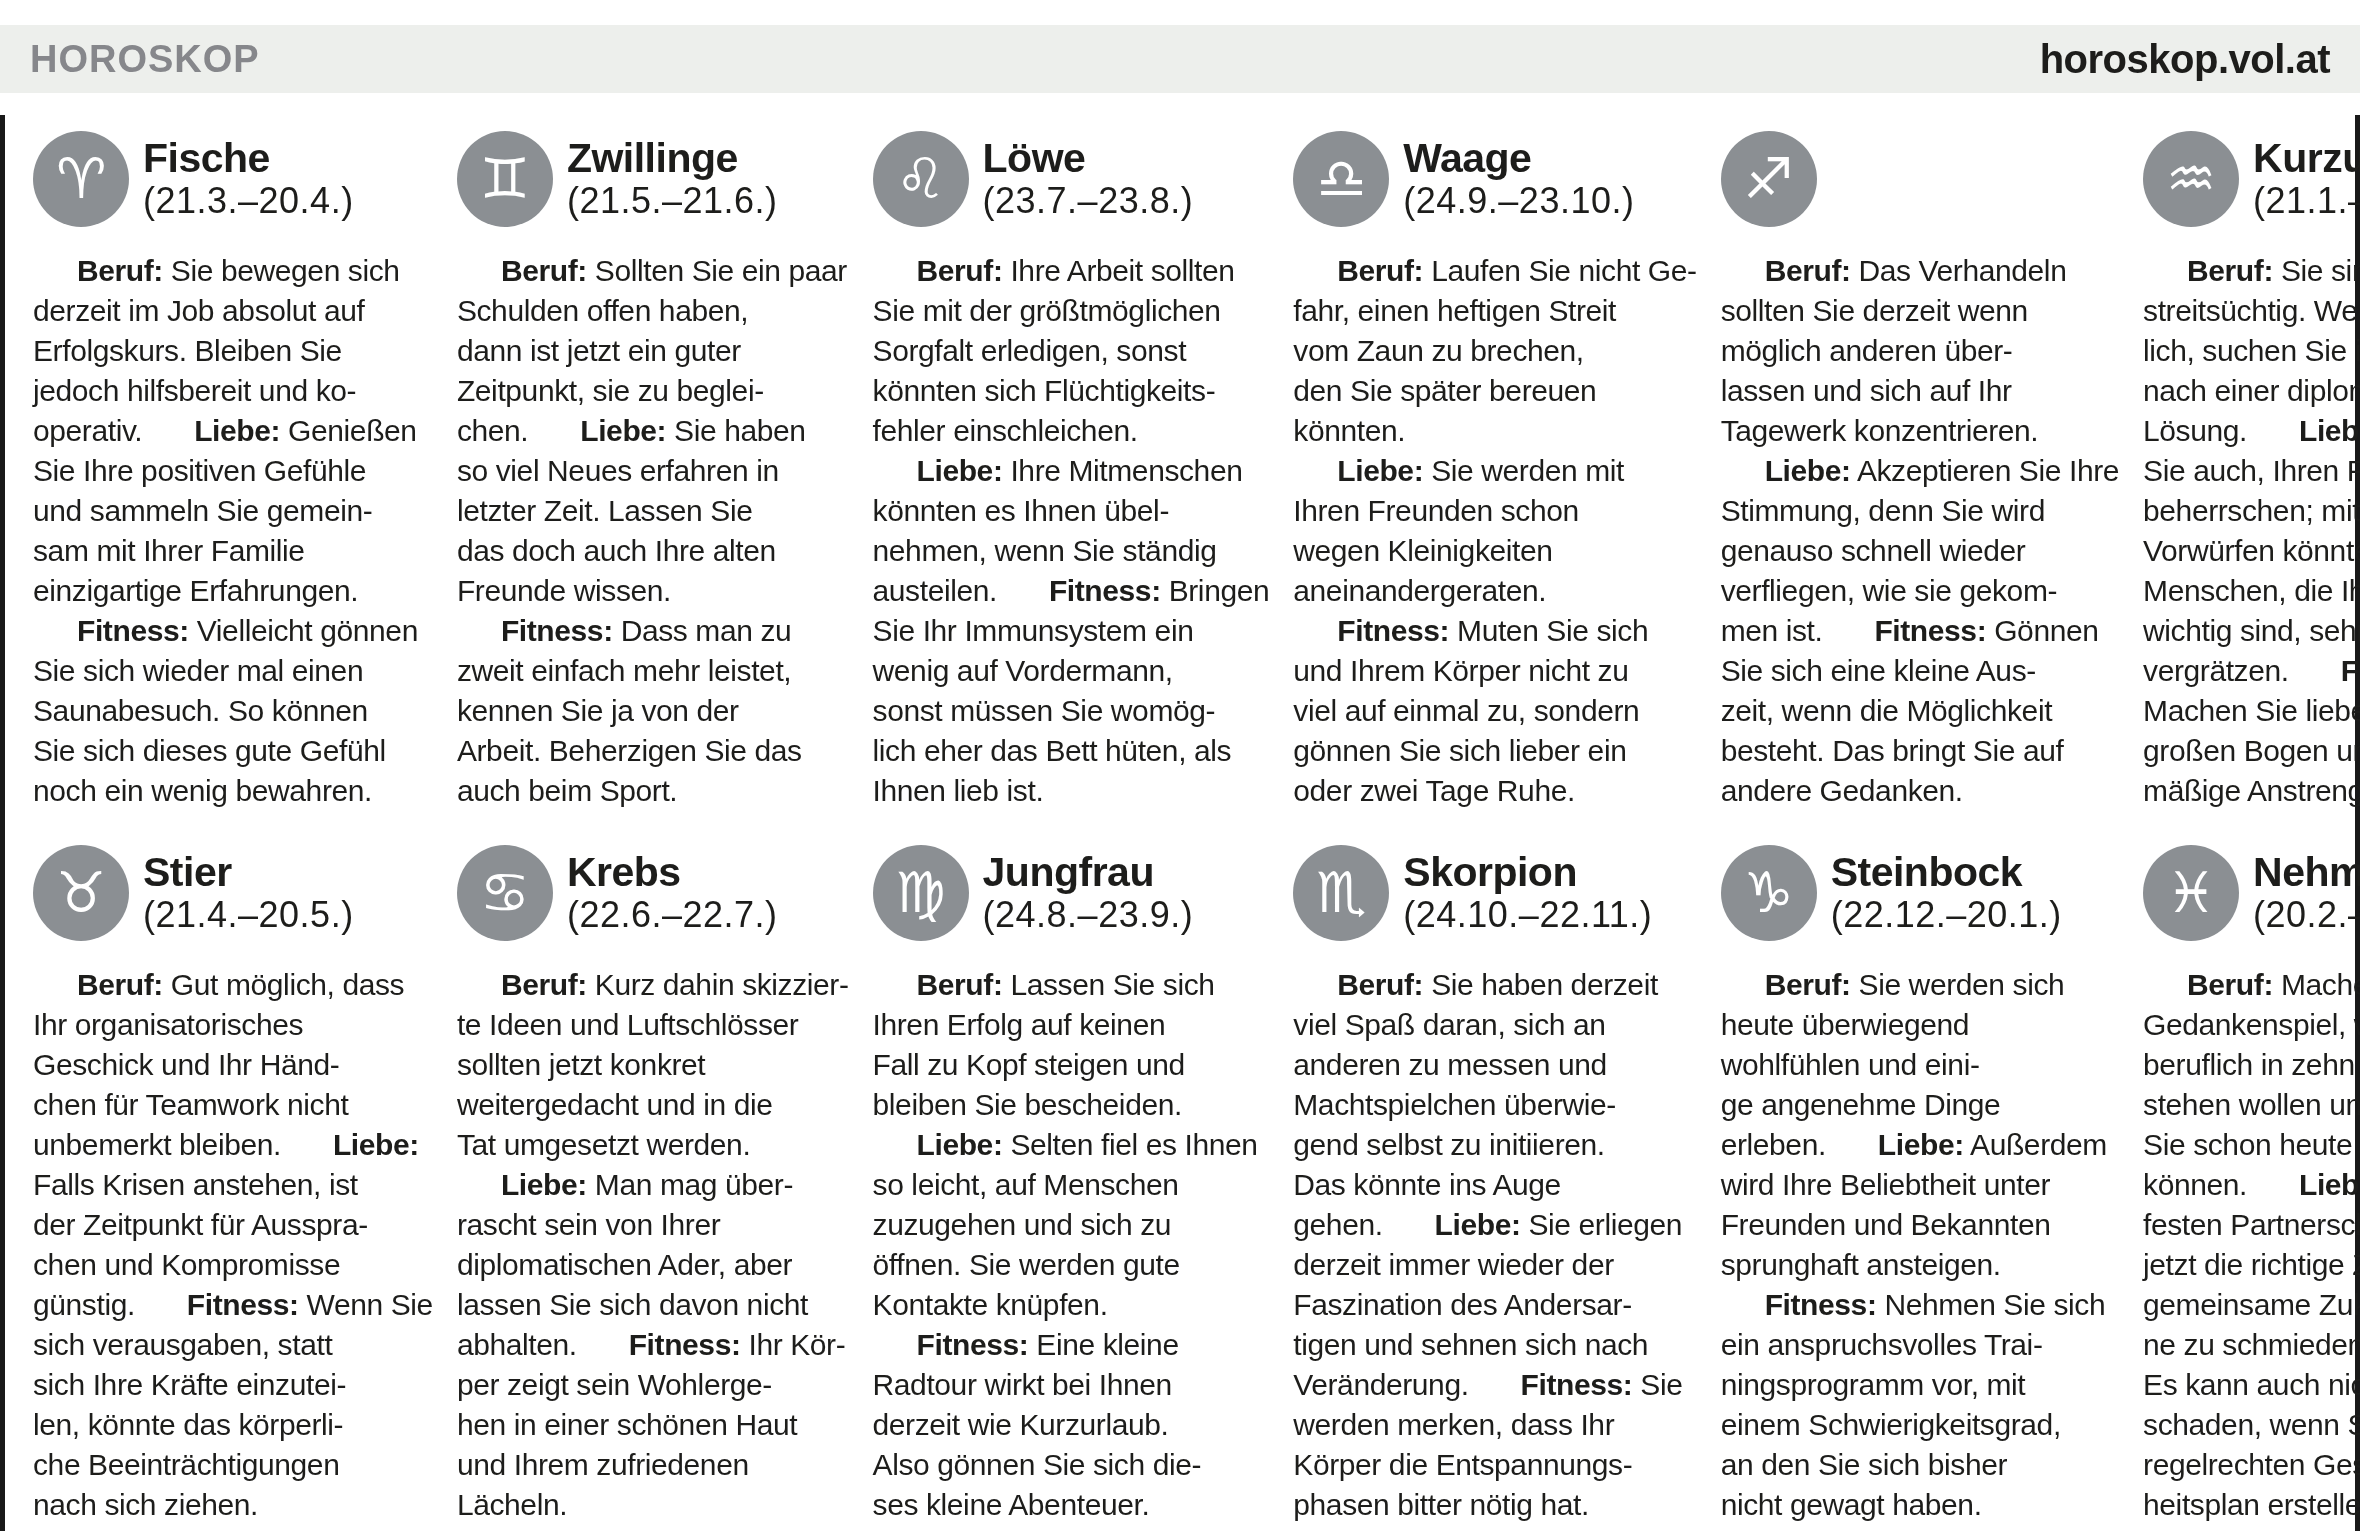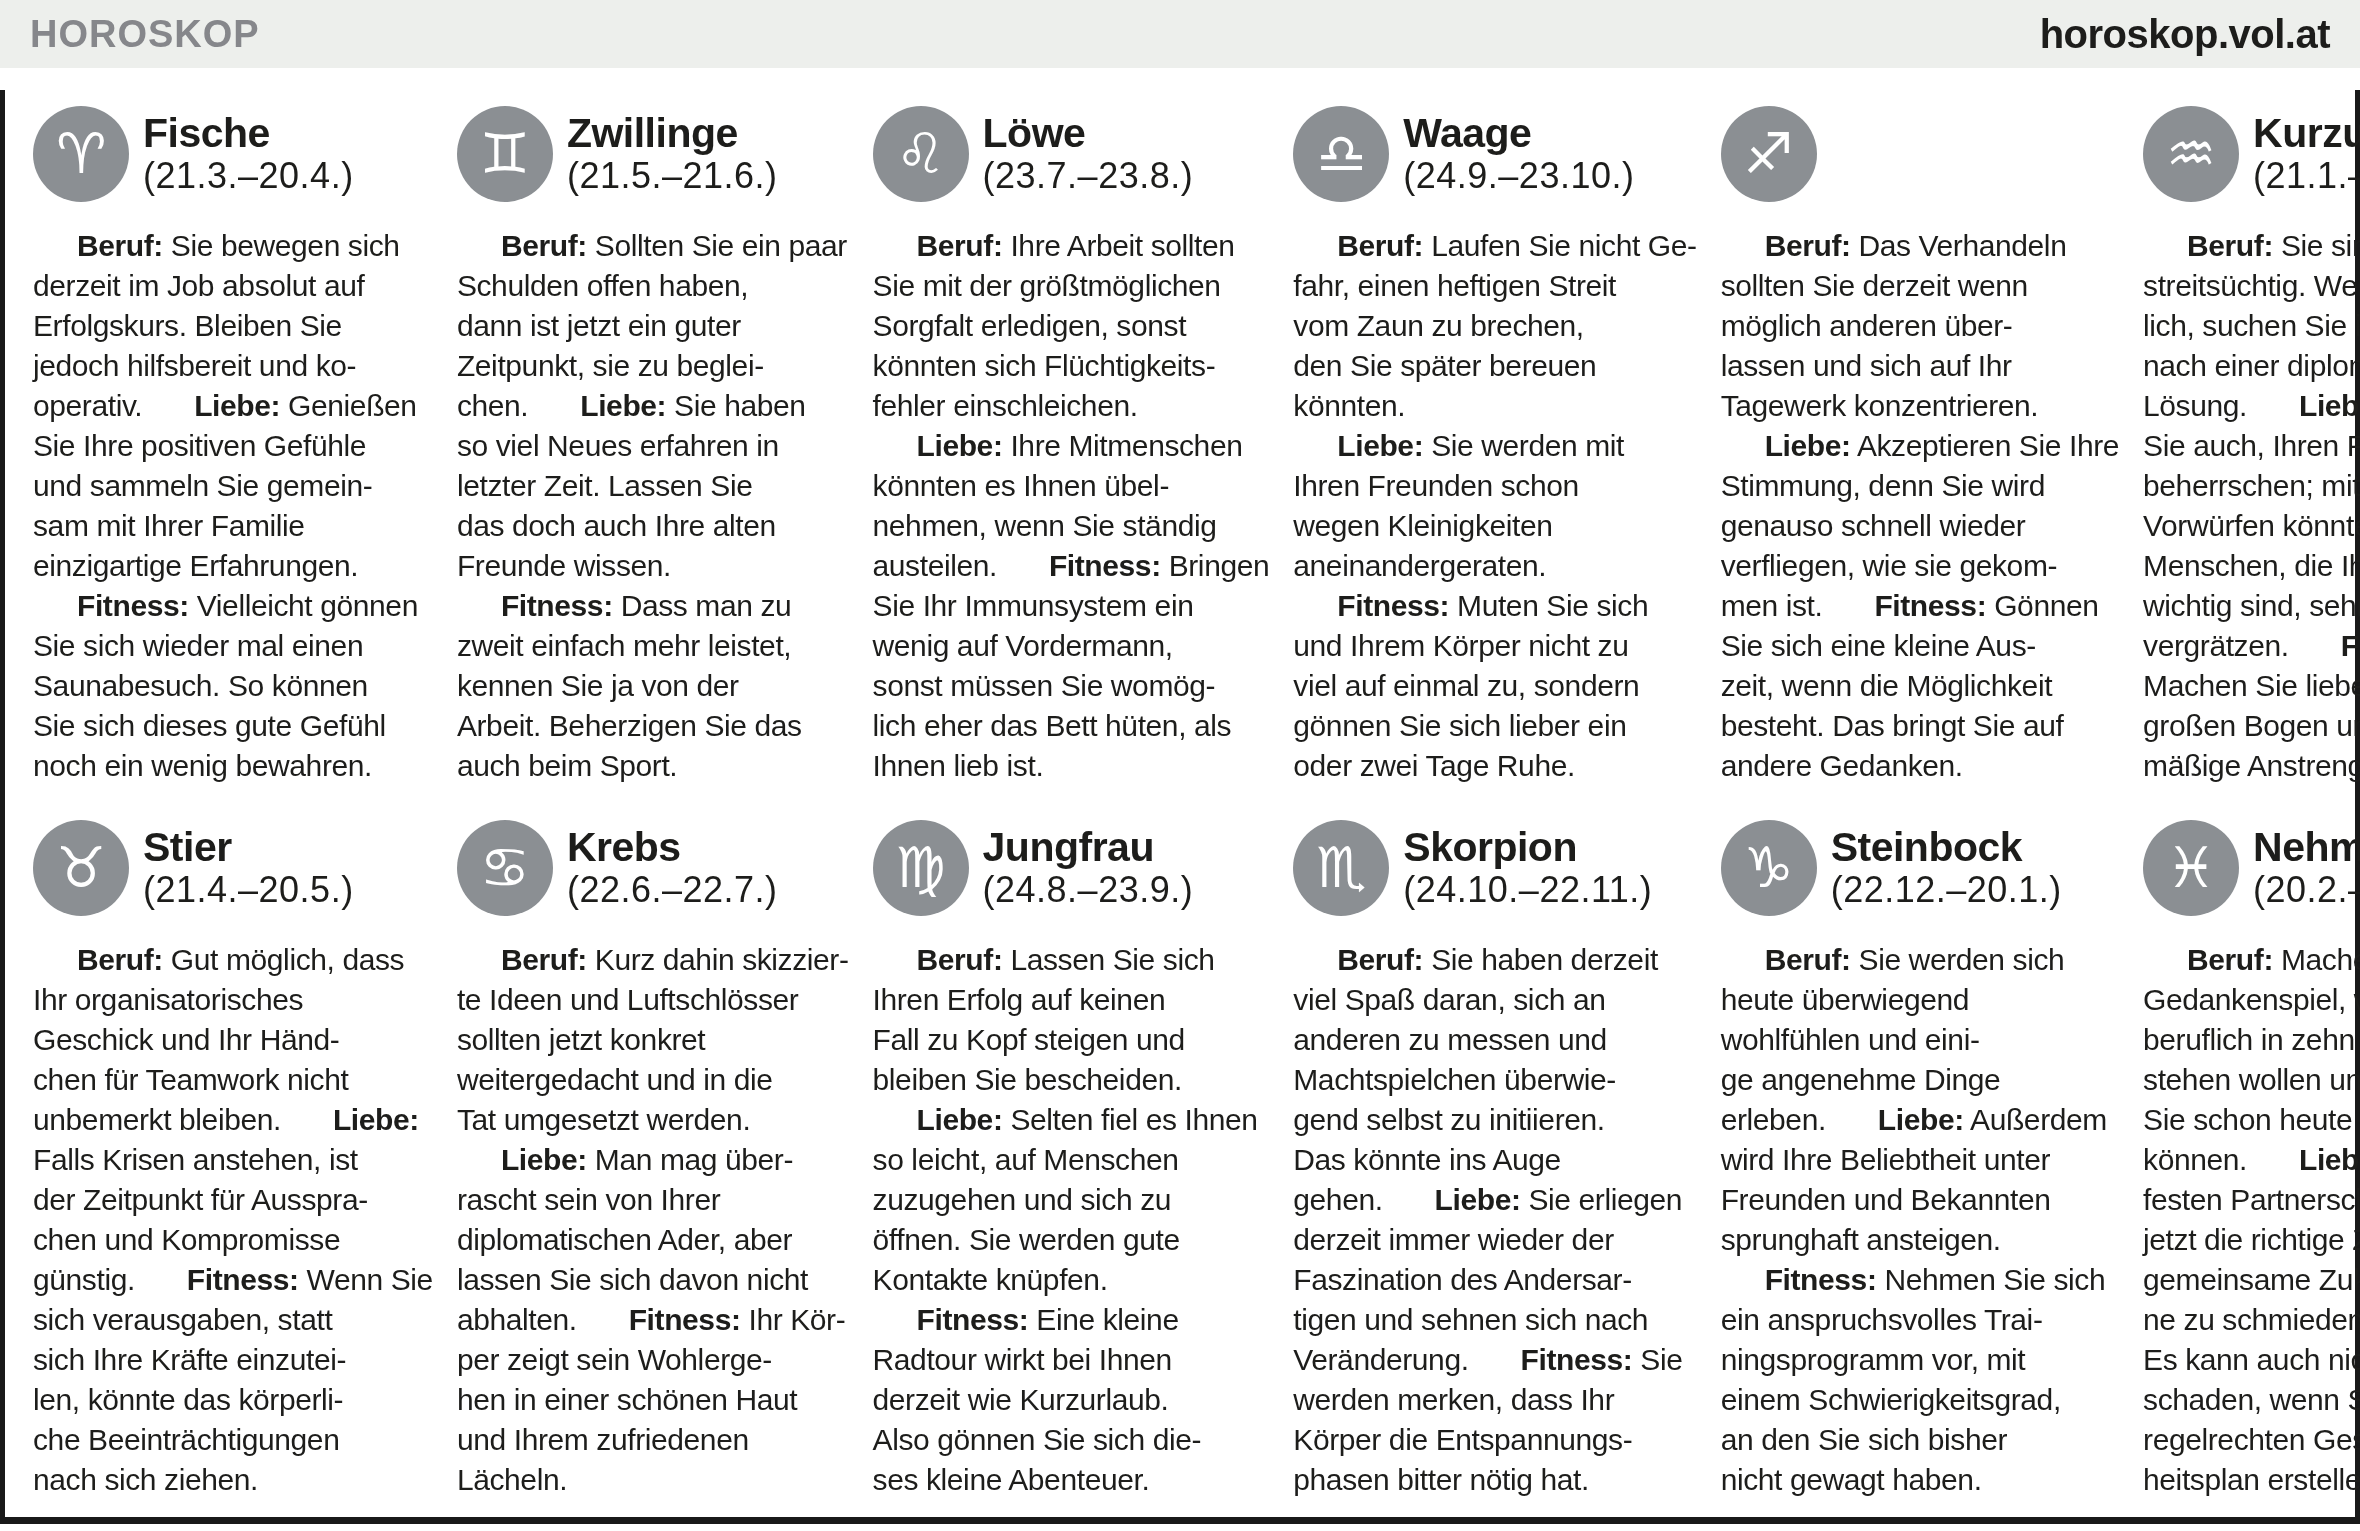--- a/index.html
+++ b/index.html
@@ -14,20 +14,21 @@
   body{
     width:2360px;height:1531px;overflow:hidden;
     font-family:"Liberation Sans","DejaVu Sans",sans-serif;
     color:var(--text);
   }
   
   .topbar{
     height:68px;background:var(--header-bg);
     display:flex;align-items:center;justify-content:space-between;
     padding:0 30px;
+    margin-top:25px;
   }
   .topbar-title{
     font-size:38px;font-weight:700;letter-spacing:1px;
     color:var(--header-text);
   }
   .topbar-site{
     font-size:40px;font-weight:700;color:var(--text);letter-spacing:-0.5px;
   }
   
   .frame{

